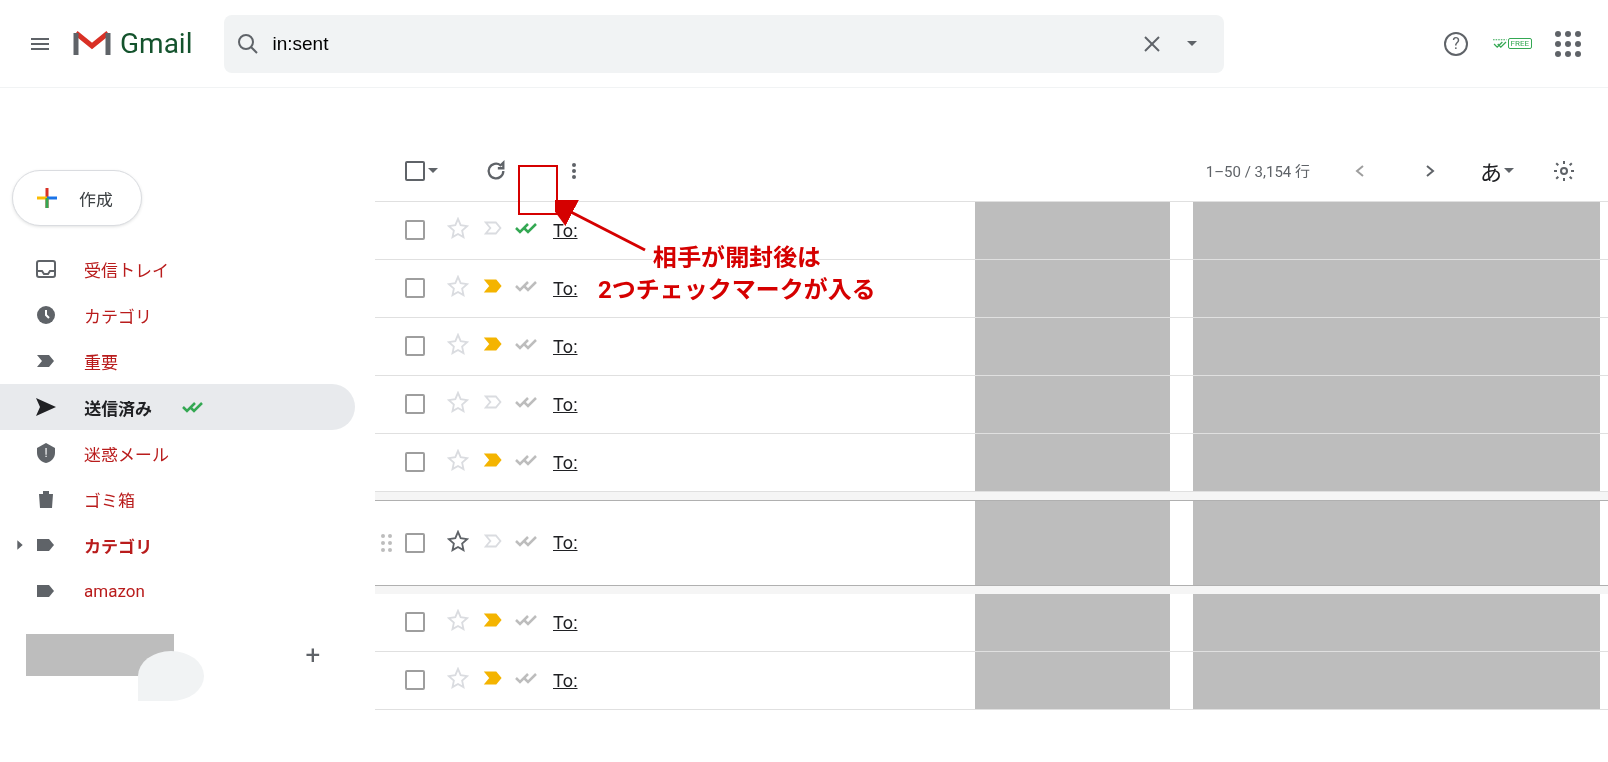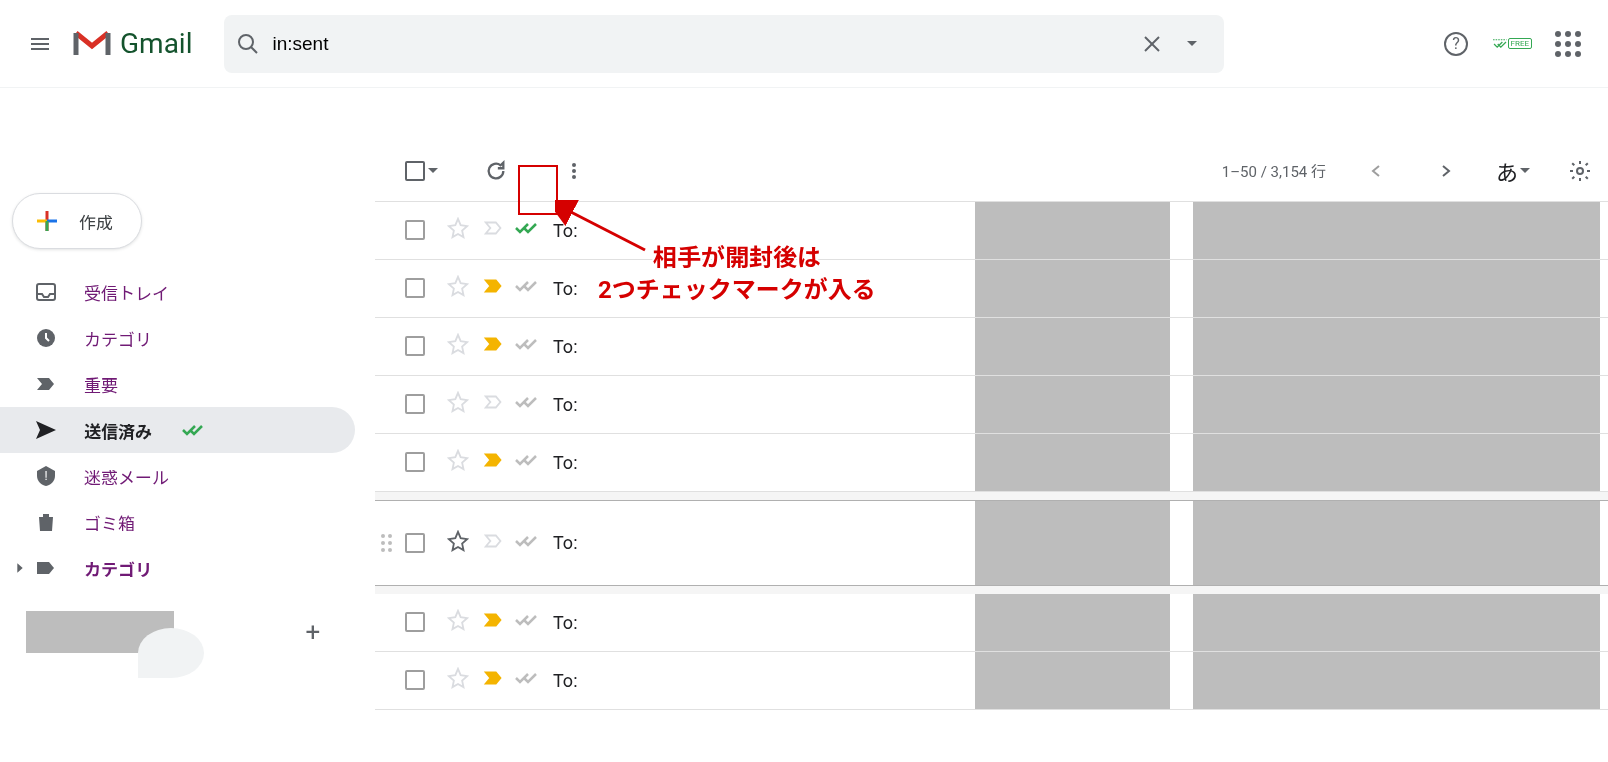--- a/index.html
+++ b/index.html
@@ -20,35 +20,35 @@
     .body-wrap{display:flex;height:calc(100% - 88px);align-items:center;}
     .sidebar{width:375px;padding-top:12px;display:flex;flex-direction:column;}
     .compose-btn{display:flex;align-items:center;gap:16px;background:#fff;border:1px solid #dadce0;border-radius:28px;height:56px;padding:0 28px 0 18px;margin:4px 8px 20px 12px;box-shadow:0 1px 3px rgba(60,64,67,.15);cursor:pointer;width:fit-content;}
     .compose-btn span{font-size:17px;color:#3c4043;}
     .nav-item{display:flex;align-items:center;height:46px;padding-left:34px;border-radius:0 23px 23px 0;cursor:pointer;gap:26px;margin-right:20px;}
     .nav-item.active{background:#e8eaed;font-weight:bold;}
     .nav-item svg{width:24px;height:24px;color:#5f6368;}
     .nav-item.active svg{color:#202124;}
     .nav-label{font-size:17px;}
     .nav-item.active .nav-label{color:#202124;}
-    .nav-item .nav-label{color:#701a75;}
+    .nav-item .nav-label{color:#b91c1c;}
     .nav-check{display:inline-flex;margin-left:4px;}
     .sidebar-footer{margin-top:auto;display:flex;align-items:center;padding:20px;}
     .sidebar-gray{width:148px;height:42px;background:#bdbdbd;margin-left:6px;}
     .plus-right{width:28px;height:28px;display:flex;align-items:center;justify-content:center;color:#5f6368;font-size:26px;margin-left:auto;margin-right:28px;}
     .main{flex:1;display:flex;flex-direction:column;}
-    .toolbar{display:flex;align-items:center;height:60px;padding:0 8px 0 30px;}
+    .toolbar{display:flex;align-items:center;height:60px;padding:0 24px 0 30px;}
     .toolbar-left{display:flex;align-items:center;gap:38px;}
     .checkbox{width:20px;height:20px;border:2px solid #5f6368;border-radius:2px;}
     .cb-wrap{display:flex;align-items:center;gap:3px;}
     .caret-down{width:0;height:0;border-left:5px solid transparent;border-right:5px solid transparent;border-top:5px solid #5f6368;}
     .toolbar-right{margin-left:auto;display:flex;align-items:center;gap:30px;color:#5f6368;font-size:15px;}
     .lang-toggle{font-size:22px;color:#202124;}
     .list{border-top:1px solid #e0e0e0;}
-    .row{display:flex;align-items:center;height:58px;border-bottom:1px solid #e0e0e0;padding-left:30px;position:relative;background:#fff;}
+    .row{display:flex;align-items:center;height:58px;border-bottom:1px solid #e0e0e0;padding-left:30px;position:relative;background:#fff;text-decoration:underline;}
     .row.pad{height:86px;}
     .row .cb{width:20px;height:20px;border:2px solid #9e9e9e;border-radius:2px;margin-right:22px;}
     .row .star{color:#dadce0;margin-right:14px;}
     .row .important{margin-right:10px;}
     .row .checks{margin-right:12px;}
     .row .to{font-size:18px;color:#202124;}
     .row .mask1{position:absolute;left:600px;top:0;bottom:0;width:195px;background:#bdbdbd;}
     .row .mask2{position:absolute;left:818px;top:0;bottom:0;right:8px;background:#bdbdbd;}
     .row-gap{height:8px;background:#f5f5f5;}
     .checks.green svg path{stroke:#34a853;}
@@ -184,20 +184,26 @@
       <span class="nav-label">ゴミ箱</span>
     </div>
     <div class="nav-item" style="font-weight:bold;">
       <svg viewBox="0 0 24 24" style="position:absolute;left:12px;width:16px;height:16px;">
           <path d="M8 5l8 7-8 7" fill="#5f6368"></path>
         </svg>
       <svg viewBox="0 0 24 24">
           <path d="M3 6h12l5 6-5 6H3z" fill="#5f6368"></path>
         </svg>
       <span class="nav-label" style="font-weight:bold;">カテゴリ</span>
+    </div>
+    <div class="nav-item">
+      <svg viewBox="0 0 24 24">
+          <path d="M3 6h12l5 6-5 6H3z" fill="#5f6368"></path>
+        </svg>
+      <span class="nav-label">amazon</span>
     </div>
 
     <div class="sidebar-footer" style="position:relative;">
       <div class="sidebar-gray"></div>
       <div class="plus-right">+</div>
       <div class="bubble"></div>
     </div>
   </div>
 
   <div class="main">

